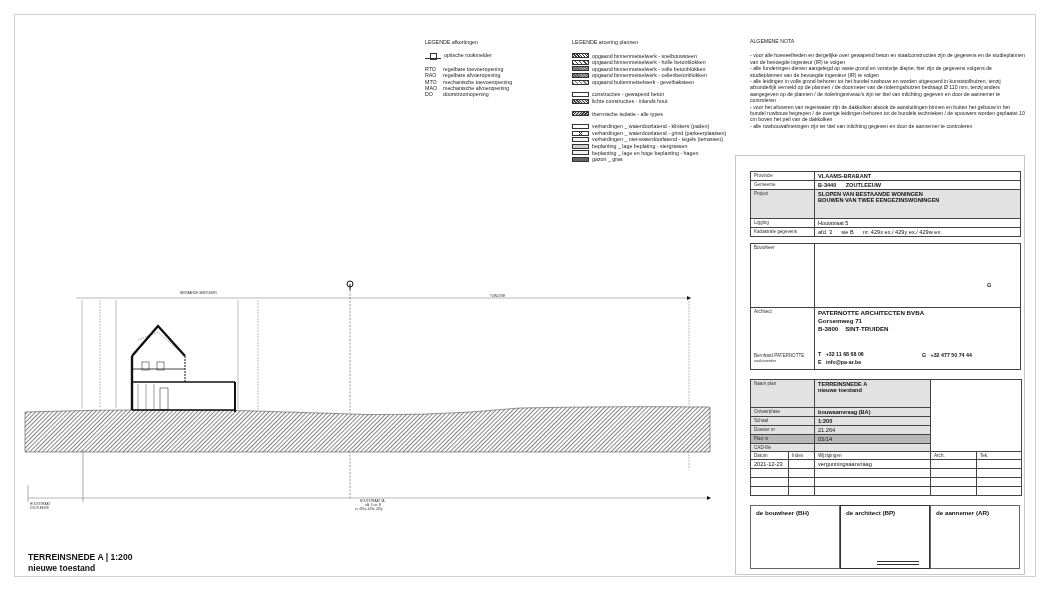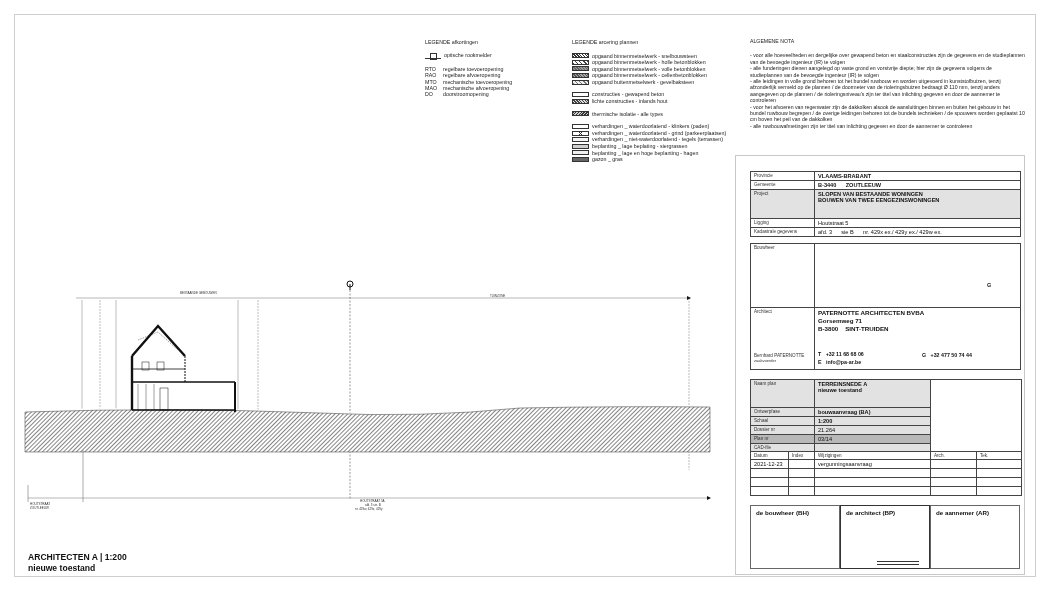--- a/index.html
+++ b/index.html
@@ -364,15 +364,15 @@
   <line x1="63" y1="180" x2="63" y2="232" stroke="#555" stroke-width="0.5"></line>
   <line x1="8" y1="215" x2="8" y2="232" stroke="#555" stroke-width="0.5"></line>
   <text class="tiny" x="10" y="235">HOUTSTRAAT</text>
   <text class="tiny" x="10" y="239">ZOUTLEEUW</text>
   <text class="tiny" x="340" y="232">HOUTSTRAAT 5A</text>
   <text class="tiny" x="345" y="236">afd. 3 sie. B</text>
   <text class="tiny" x="335" y="240">nr. 429w, 429x, 429y</text>
 </svg>
 
 <div class="main-title">
-  <div>ARCHITECTEN A | 1:200</div>
+  <div>TERREINSNEDE A | 1:200</div>
   <div class="sub">nieuwe toestand</div>
 </div>
 
 </body></html>

